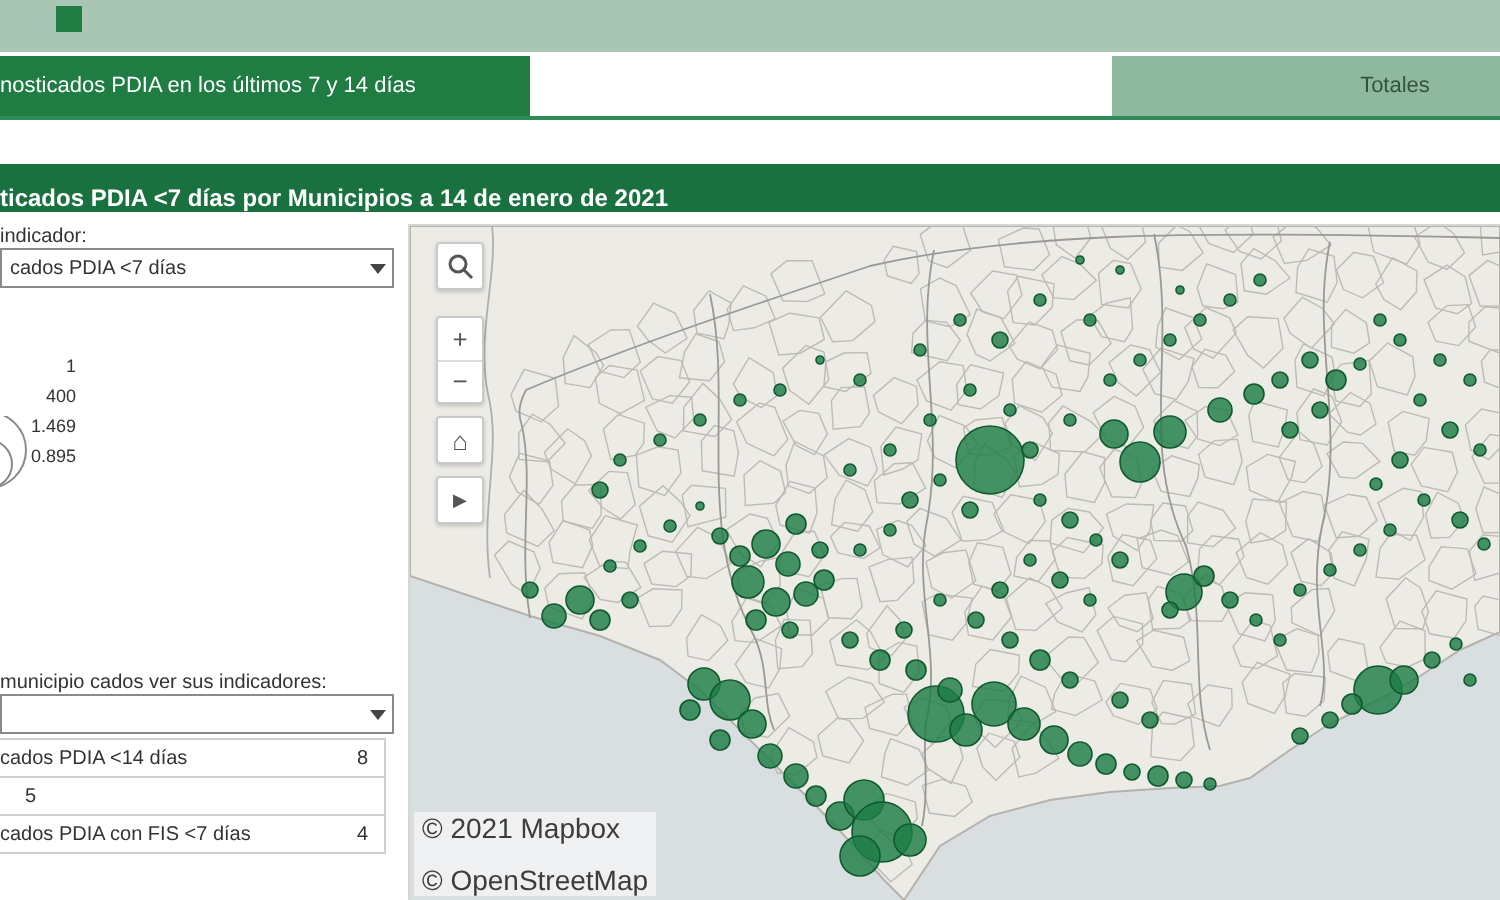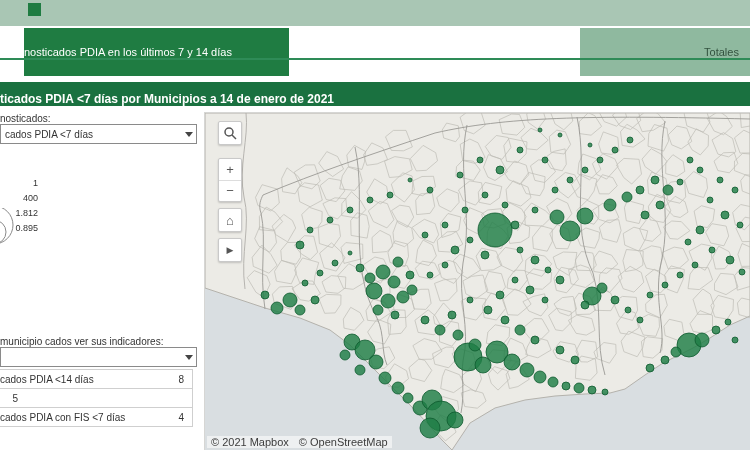--- a/index.html
+++ b/index.html
@@ -2,21 +2,21 @@
 <html style="--band: #a9c6b4; --tab-active: #1f7c42; --tab-idle: #8fb99f; --title-bar: #1a7140; --underline: #2e8b57; --bubble: #1e7e45; --sea: #d9dee1; --land: #ecebe6;"><head>
 <meta charset="utf-8">
 <style>
   * { margin:0; padding:0; box-sizing:border-box; }
   body { font-family:"Liberation Sans", sans-serif; background:#fff; }
   .screen { position:relative; width:750px; height:450px; background:#fff; overflow:hidden; }
 
   .top-band { position:absolute; left:0; top:0; width:750px; height:26px; background:var(--band,#a9c6b4); }
   .logo-mark { position:absolute; left:28px; top:3px; width:13px; height:13px; background:var(--tab-active,#1f7c42); }
 
-  .tab { position:absolute; top:28px; height:48px; font-size:11px; display:flex; align-items:center; justify-content:center; cursor:pointer; white-space:nowrap; overflow:hidden;margin-left:24px; }
+  .tab { position:absolute; top:28px; height:30px; font-size:11px; display:flex; align-items:center; justify-content:center; cursor:pointer; white-space:nowrap; overflow:hidden; }
   .tab--active { background:var(--tab-active,#1f7c42); color:#fff; justify-content:flex-start; }
   .tab--idle { background:var(--tab-idle,#8fb99f); color:#33523f; }
   #tab1 { left:0; width:265px; }
   #tab2 { left:268px; width:285px; }
   #tab3 { left:556px; width:283px; }
   .tab-underline { position:absolute; left:0; top:58px; width:750px; height:2px; background:var(--underline,#2e8b57); }
 
   .title-bar { position:absolute; left:0; top:82px; width:750px; height:24px; background:var(--title-bar,#1a7140); color:#fff; font-size:12px; font-weight:bold; display:flex; align-items:flex-end; white-space:nowrap; }
 
   .sidebar { position:absolute; left:0; top:113px; width:200px; height:337px; color:#333; }
@@ -46,21 +46,21 @@
 
   .map-btn { position:absolute; left:13px; width:24px; height:24px; background:#fff; border:1px solid #c9c9c9; border-radius:2px;
     box-shadow:0 1px 2px rgba(0,0,0,.18); display:flex; align-items:center; justify-content:center; color:#555; font-size:13px; cursor:pointer; }
   #btn-search { top:8px; }
   .zoom-group { position:absolute; left:13px; top:45px; width:24px; height:44px; background:#fff; border:1px solid #c9c9c9; border-radius:2px; box-shadow:0 1px 2px rgba(0,0,0,.18); display:flex; flex-direction:column; }
   .zoom-btn { flex:1; display:flex; align-items:center; justify-content:center; font-size:13px; color:#555; cursor:pointer; }
   .zoom-divider { height:1px; background:#ddd; }
   #btn-home { top:95px; }
   #btn-expand { top:125px; font-size:9px; }
 
-  .attribution { position:absolute; left:2px; bottom:2px; font-size:11px; color:#3c3c3c; background:rgba(255,255,255,0.55); padding:0 4px; display:flex; gap:10px; white-space:nowrap; }
+  .attribution { position:absolute; left:2px; bottom:2px; font-size:14px; color:#3c3c3c; background:rgba(255,255,255,0.55); padding:0 4px; display:flex; gap:10px; white-space:nowrap;flex-direction:column; }
   .attribution span { cursor:pointer; }
 </style>
 </head>
 <body>
 
 <div class="screen">
 
   <div class="top-band"></div>
   <div class="logo-mark"></div>
 
@@ -70,30 +70,30 @@
   <div id="tab3" class="tab tab--idle">
     <span>Totales</span>
   </div>
   <div class="tab-underline"></div>
 
   <div class="title-bar">
     <span>ticados PDIA &lt;7 días por Municipios a 14 de enero de 2021</span>
   </div>
 
   <div class="sidebar">
-    <div id="label1" class="side-label">nosticados:</div>
+    <div id="label1" class="side-label">indicador:</div>
     <div id="dd1" class="dropdown">
       <span>cados PDIA &lt;7 días</span>
       <span class="caret"></span>
     </div>
 
     <div class="legend-numbers">
       <div>1</div>
       <div>400</div>
-      <div>1.812</div>
+      <div>1.469</div>
       <div>0.895</div>
     </div>
     <svg class="legend-circles" width="14" height="40" viewBox="0 0 14 40">
       <circle cx="-6" cy="31" r="5"></circle>
       <circle cx="-6" cy="24" r="12"></circle>
       <circle cx="-6" cy="17" r="19"></circle>
     </svg>
 
     <div id="label2" class="side-label">municipio cados ver sus indicadores:</div>
     <div id="dd2" class="dropdown">

